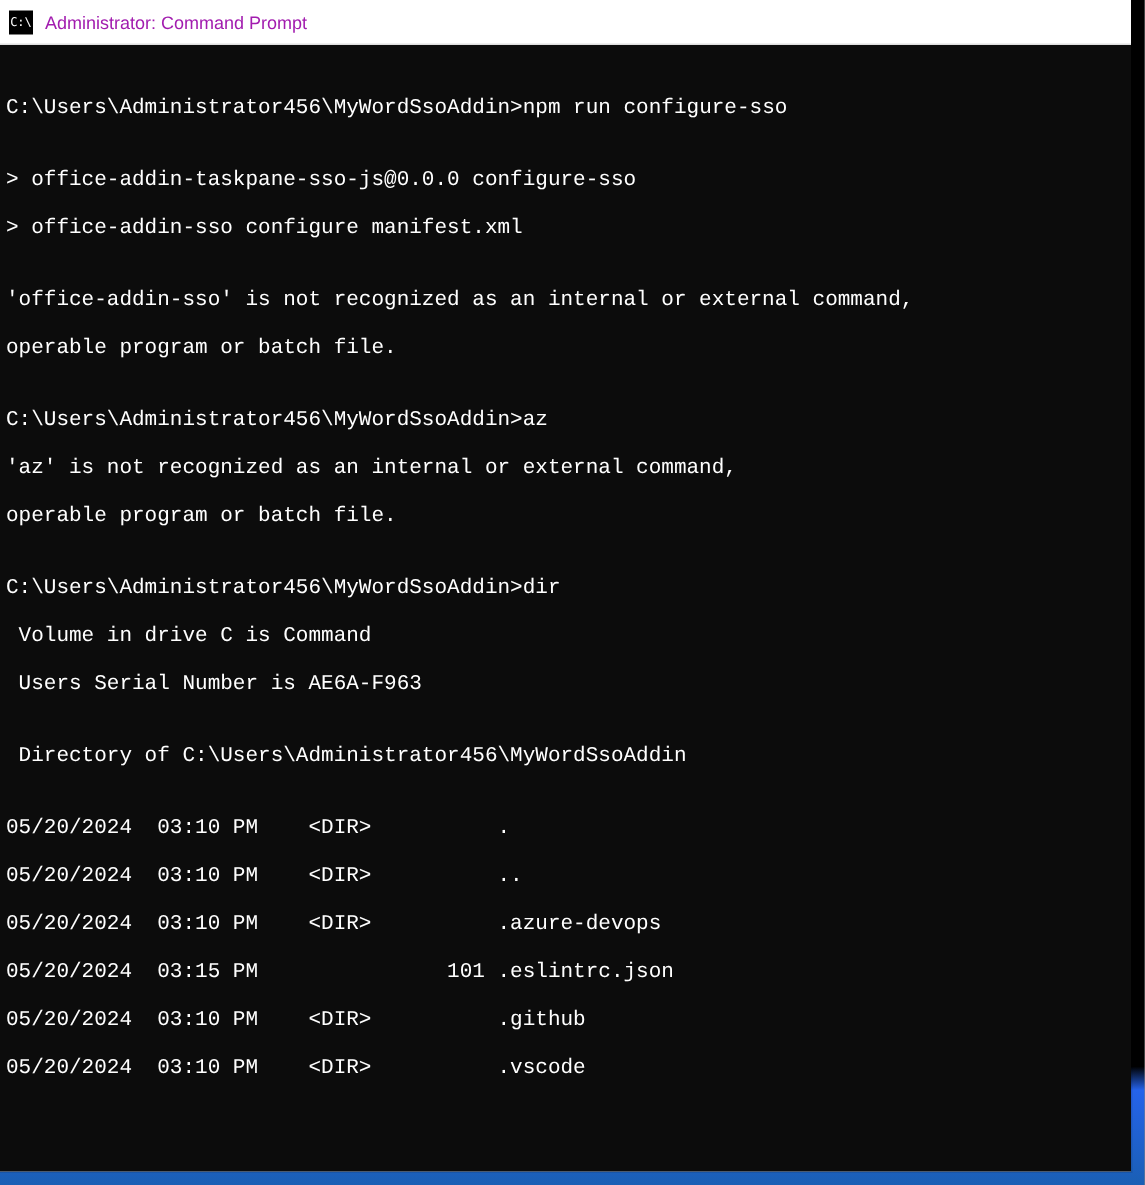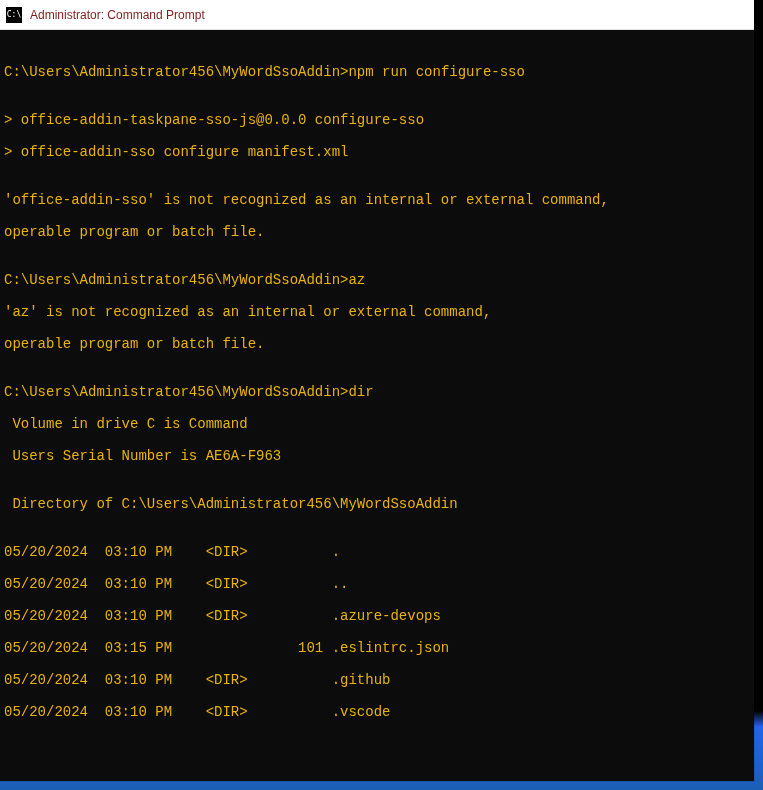--- a/index.html
+++ b/index.html
@@ -41,26 +41,26 @@
       display: inline-flex;
       align-items: center;
       justify-content: center;
       background: #000;
       color: #fff;
       font-size: 8px;
       font-family: Consolas, monospace;
     }
     .titlebar-text {
       flex: 1;
-      color: #7f1d1d;
+      color: #a21caf;
     }
     .terminal {
       flex: 1;
       background: #0c0c0c;
-      color: #eab308;
+      color: #ffffff;
       padding: 2px 6px 6px 4px;
       white-space: pre;
       line-height: 16px;
       letter-spacing: 0;
       overflow: hidden;
     }
     .line {
       display: block;
     }
   </style>

